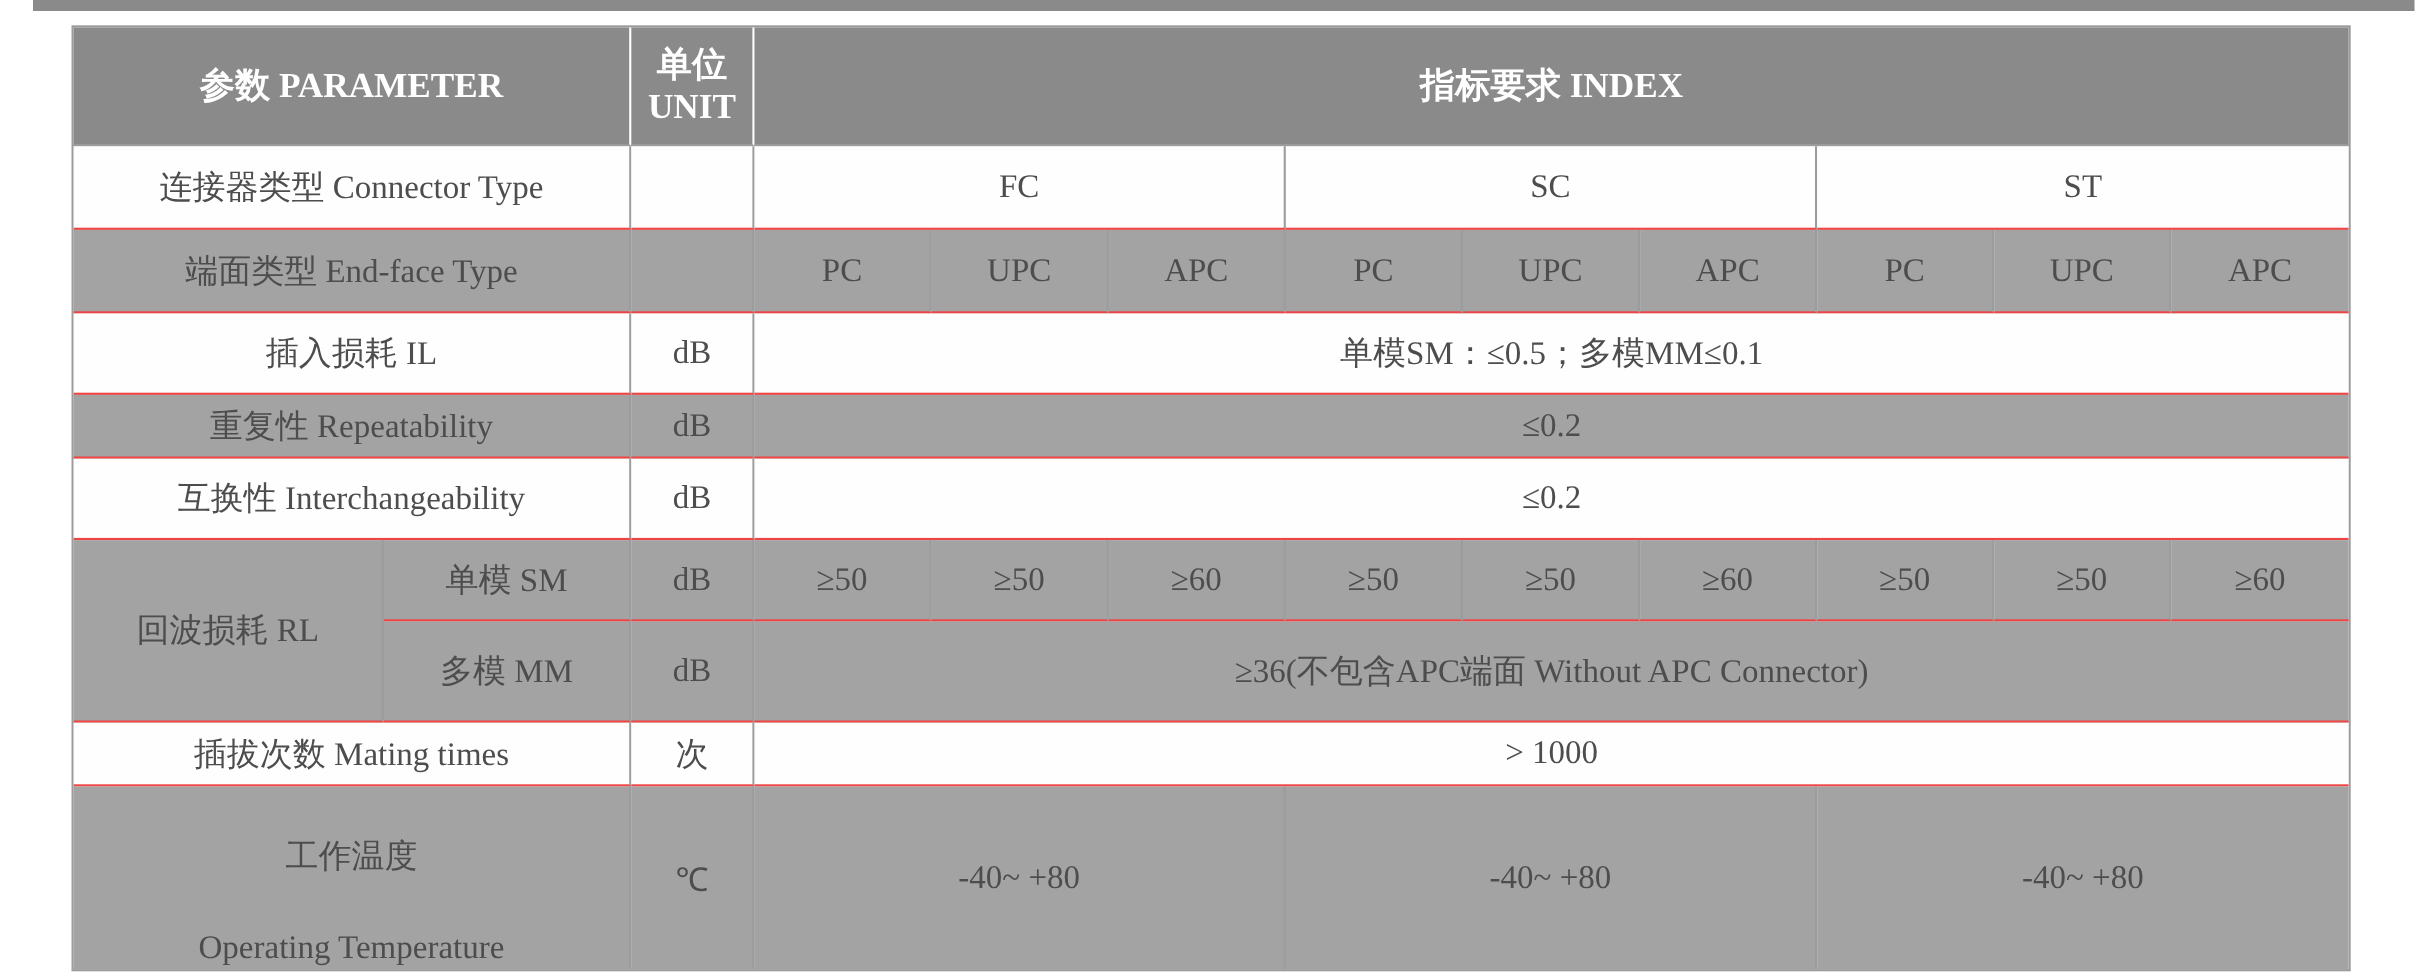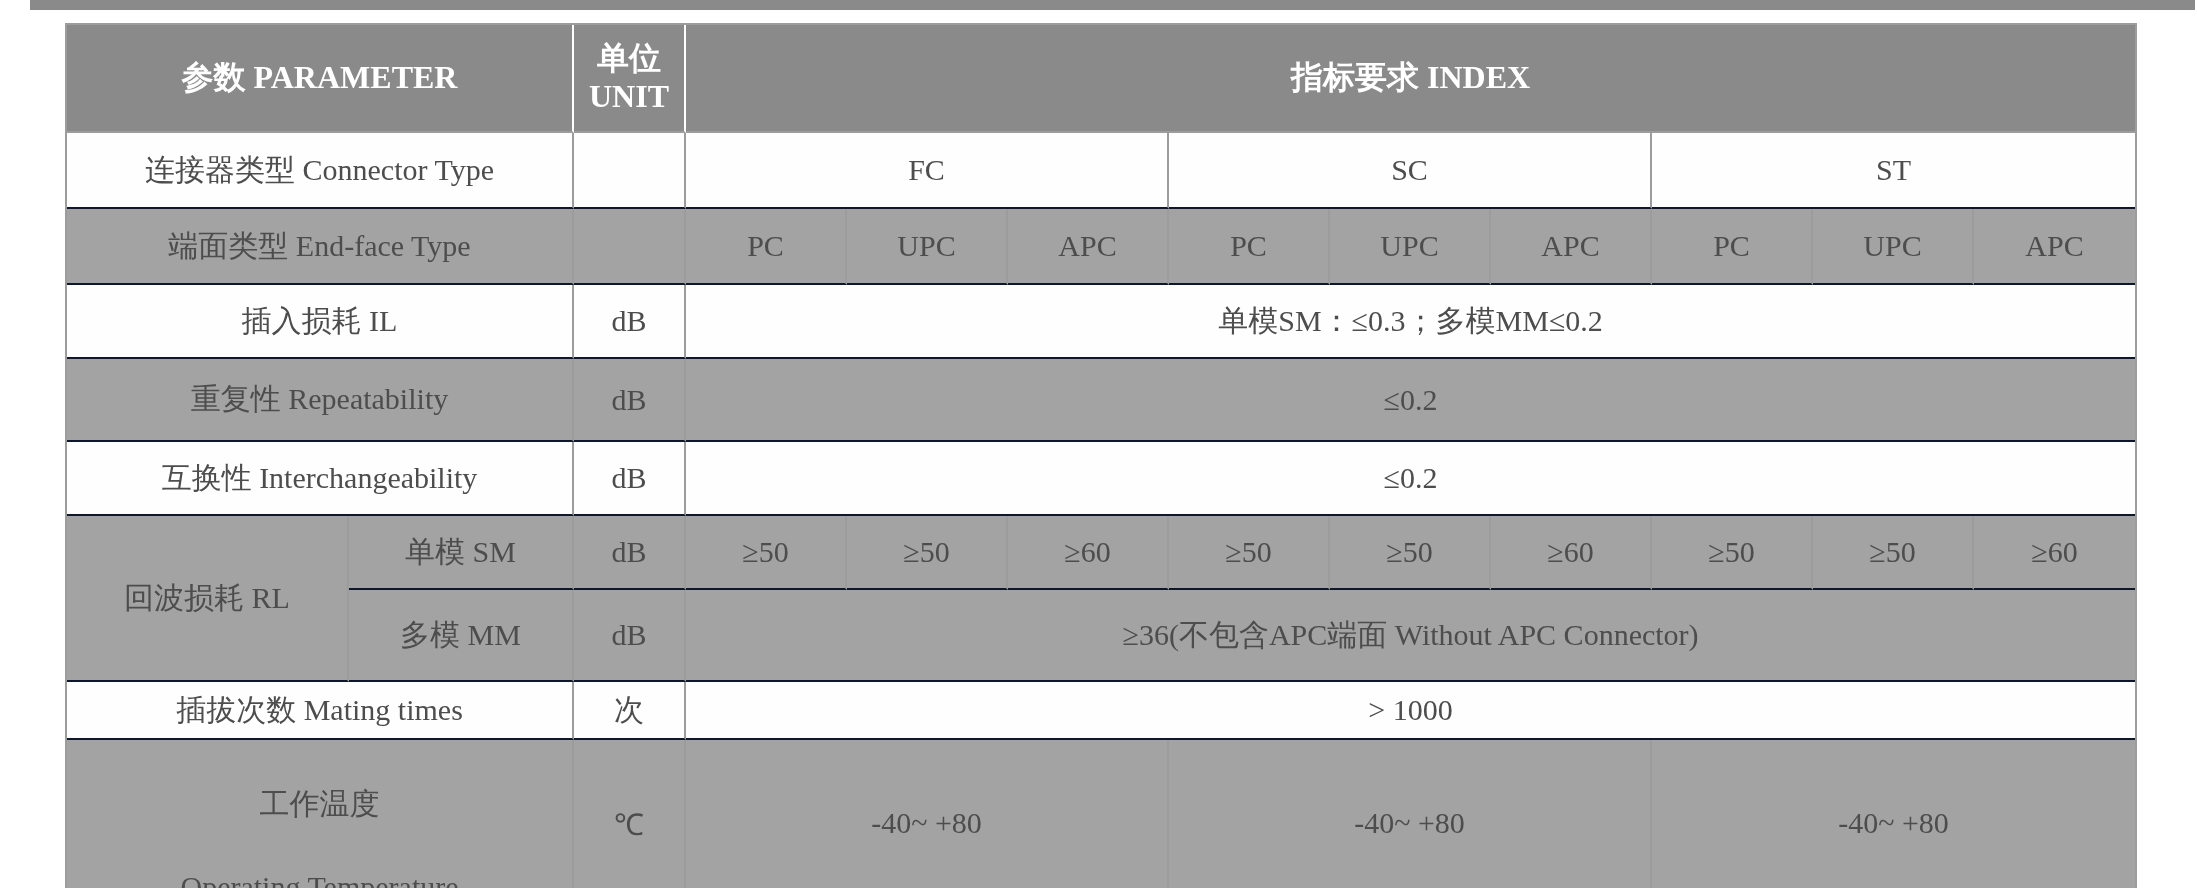--- a/index.html
+++ b/index.html
@@ -31,21 +31,21 @@
     border-collapse: separate;
     border-spacing: 0;
     table-layout: fixed;
     border: 2px solid #9c9c9c;
     color: #4d4d4d;
     font-size: 30px;
     font-family: Liberation Serif, serif;
   }
   table.spec td, table.spec th {
     border-right: 2px solid #9c9c9c;
-    border-bottom: 2px solid #0f172a;
+    border-bottom: 2px solid #ef4444;
     vertical-align: middle;
     text-align: center;
     padding: 0;
     overflow: hidden;
     box-sizing: border-box;
   }
   table.spec td:last-child, table.spec th:last-child { border-right: none; }
   table.spec tr:last-child td { border-bottom: none; }
 
   
@@ -119,24 +119,24 @@
       <td>UPC</td>
       <td>APC</td>
       <td>PC</td>
       <td>UPC</td>
       <td>APC</td>
     </tr>
 
     <tr class="white" style="height:74px">
       <td colspan="2" class="label">插入损耗 IL</td>
       <td>dB</td>
-      <td colspan="9">单模SM：≤0.3；多模MM≤0.2</td>
+      <td colspan="9">单模SM：≤0.5；多模MM≤0.1</td>
     </tr>
 
-    <tr class="gray" style="height:83px">
+    <tr class="gray" style="height:58px">
       <td colspan="2" class="label">重复性 Repeatability</td>
       <td>dB</td>
       <td colspan="9">≤0.2</td>
     </tr>
 
     <tr class="white" style="height:74px">
       <td colspan="2" class="label">互换性 Interchangeability</td>
       <td>dB</td>
       <td colspan="9">≤0.2</td>
     </tr>

